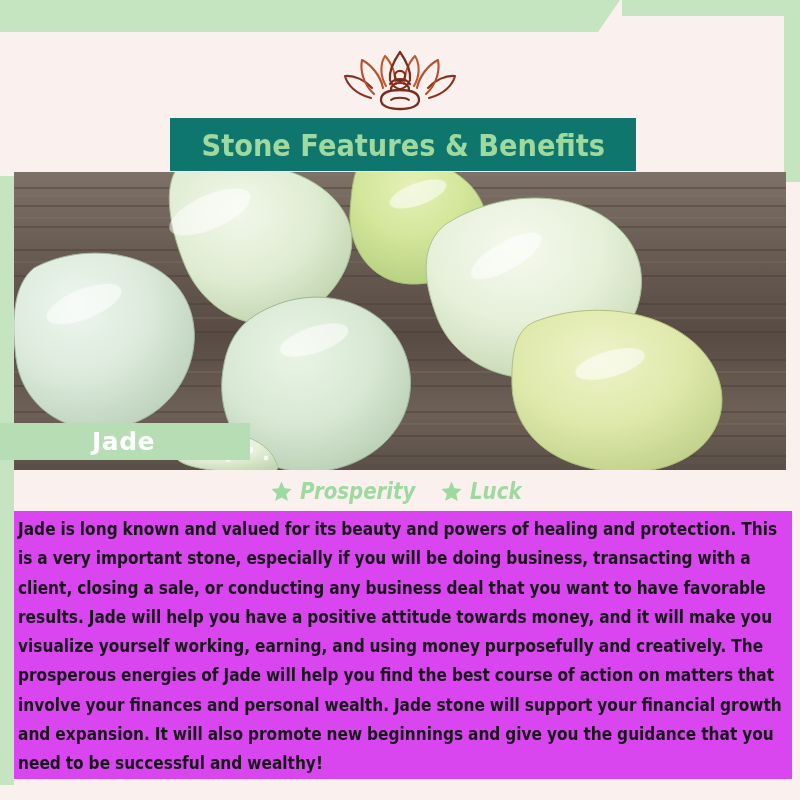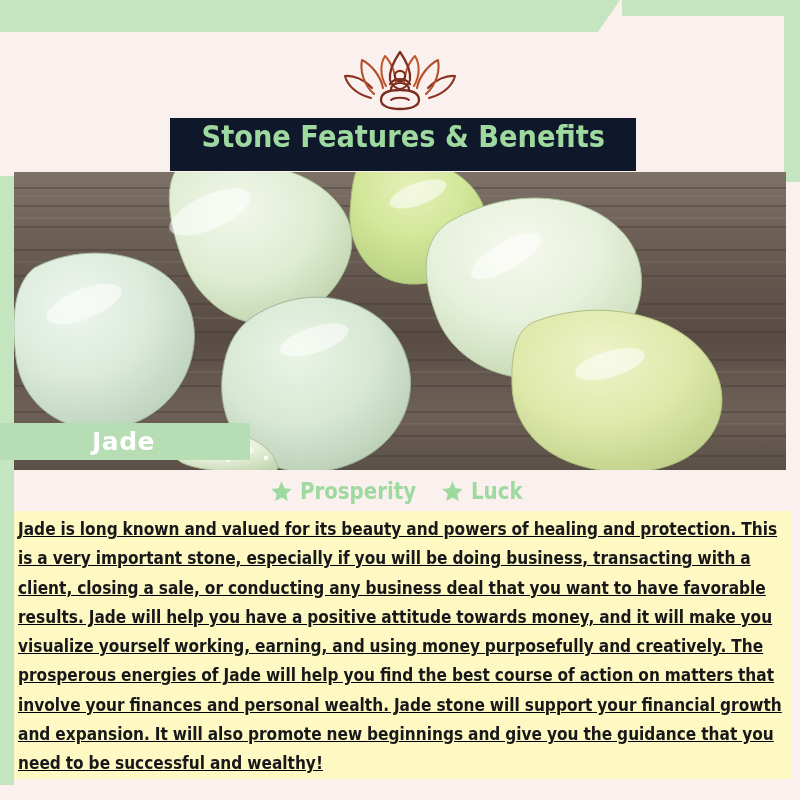--- a/index.html
+++ b/index.html
@@ -94,22 +94,23 @@
     font-weight: 400;
   }
 
   
   .title-banner {
     position: absolute;
     left: 170px;
     top: 118px;
     width: 466px;
     height: 53px;
-    background: #0f172a;
-    display: flex;
+    background: #0f766e;
+    display: flex;
+    align-items: center;
     justify-content: center;
     z-index: 4;
   }
 
   .title-text {
     font-family: "DejaVu Sans", sans-serif;
     font-size: 31px;
     font-weight: bold;
     color: #9ed9a0;
     letter-spacing: 0px;
@@ -158,20 +159,21 @@
   .benefits {
     position: absolute;
     left: 0;
     top: 478px;
     width: 800px;
     display: flex;
     align-items: center;
     justify-content: center;
     gap: 6px;
     z-index: 4;
+    font-style: italic;
   }
 
   .benefit {
     display: flex;
     align-items: center;
     gap: 7px;
   }
 
   .star-icon {
     width: 23px;
@@ -190,23 +192,22 @@
     white-space: nowrap;
   }
 
   
   .body-copy {
     position: absolute;
     left: 14px;
     top: 511px;
     width: 778px;
     padding: 4px 10px 0 4px;
-    background: #fef9c3;
+    background: #d946ef;
     z-index: 4;
-    text-decoration: underline;
   }
 
   .body-text {
     font-family: "DejaVu Sans", sans-serif;
     font-size: 17.4px;
     font-weight: bold;
     line-height: 29.3px;
     color: #18181a;
     transform: scaleX(0.885);
     transform-origin: left top;

